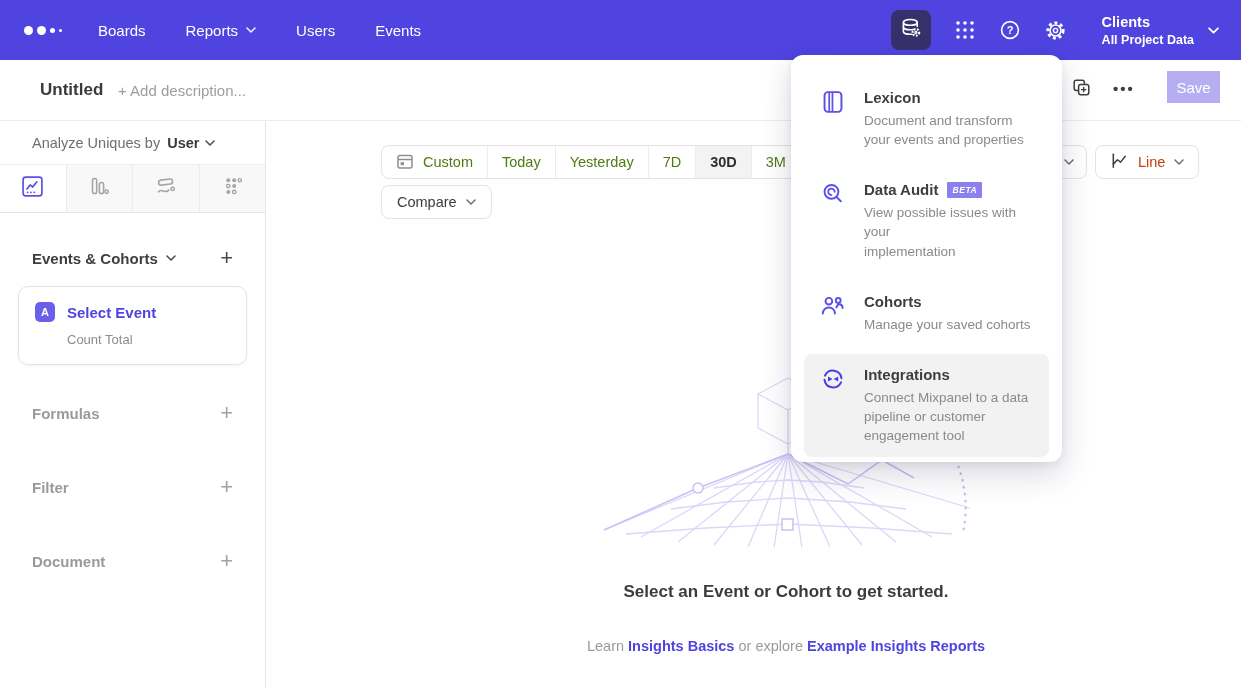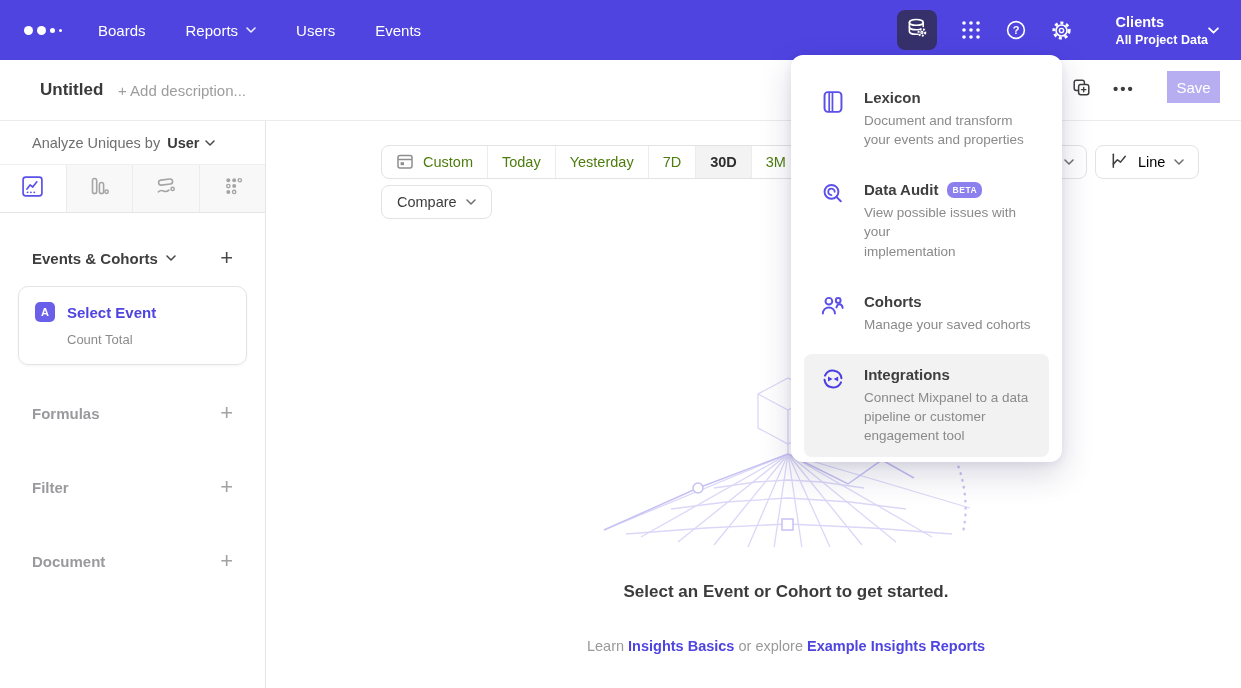--- a/index.html
+++ b/index.html
@@ -15,21 +15,21 @@
   .logo .d3 { width:5px; height:5px; } .logo .d4 { width:3px; height:3px; }
   .nav-links { display:flex; gap:40px; margin-left:36px; }
   .nav-link { color:#fff; font-size:15px; font-weight:500; display:flex; align-items:center; gap:8px; cursor:pointer; }
   .nav-link svg { opacity:.9; }
   .searchbar { position:absolute; left:425px; top:12px; width:426px; height:36px; background:#483DD0; border:1px solid #8279EA; border-radius:8px; display:flex; align-items:center; justify-content:center; gap:11px; cursor:pointer; }
   .searchbar .s-label { color:#fff; font-size:14.5px; font-weight:500; }
   .searchbar .s-short { color:#A8A1F0; font-size:13px; font-weight:500; }
   .nav-right { position:absolute; right:0; top:0; height:60px; display:flex; align-items:center; padding-right:22px; gap:23px; }
   .nav-tile { width:40px; height:40px; border-radius:8px; background:#37316B; display:flex; align-items:center; justify-content:center; cursor:pointer; }
   .nav-ico { color:#fff; display:flex; align-items:center; justify-content:center; cursor:pointer; }
-  .account { display:flex; align-items:center; gap:0; cursor:pointer; margin-left:20px; }
+  .account { display:flex; align-items:center; gap:14px; cursor:pointer; margin-left:12px; }
   .account-text { display:flex; flex-direction:column; gap:3px; }
   .acct-l1 { color:#fff; font-size:14.5px; font-weight:700; }
   .acct-l2 { color:#fff; font-size:12.5px; font-weight:700; }
 
   
   .header { position:absolute; left:0; top:60px; width:1241px; height:61px; background:#fff; border-bottom:1px solid #ECECEC; z-index:5; }
   .rpt-title { position:absolute; left:40px; top:20px; font-size:17px; font-weight:700; color:#3A3A3A; cursor:text; }
   .rpt-desc { position:absolute; left:118px; top:22px; font-size:15px; color:#9D9D9D; cursor:text; }
   .hdr-copy { position:absolute; left:1072px; top:78px; color:#3E3E3E; cursor:pointer; }
   .hdr-more { position:absolute; left:1113px; top:78px; color:#3E3E3E; cursor:pointer; font-size:15px; font-weight:700; letter-spacing:2px; }
@@ -58,34 +58,34 @@
   .ss-plus { margin-left:auto; font-size:22px; font-weight:300; color:#A2A2A2; line-height:1; cursor:pointer; }
 
   
   .main { position:absolute; left:331px; top:121px; right:0; bottom:0; background:#fff; z-index:1; }
   .seg-control { position:absolute; left:50px; top:24px; height:34px; display:flex; border:1px solid #E3E3E3; border-radius:8px; background:#fff; overflow:hidden; }
   .seg { display:flex; align-items:center; gap:9px; padding:0 14px; font-size:14.5px; color:#4d7c0f; border-right:1px solid #ECECEC; cursor:pointer; white-space:nowrap; }
   .seg:last-child { border-right:none; }
   .seg.selected { background:#F3F3F3; color:#2E2E2E; font-weight:700; }
   .compare-btn { position:absolute; left:50px; top:64px; height:34px; border:1px solid #E3E3E3; border-radius:8px; background:#fff; display:flex; align-items:center; gap:9px; padding:0 15px; font-size:14.5px; font-weight:500; color:#3C3C3C; cursor:pointer; }
   .interval-stub { position:absolute; left:672px; top:24px; width:84px; height:34px; border:1px solid #E3E3E3; border-radius:8px; background:#fff; display:flex; align-items:center; justify-content:flex-end; padding-right:12px; color:#6E6E6E; cursor:pointer; }
-  .line-btn { position:absolute; left:764px; top:24px; height:34px; border:1px solid #E3E3E3; border-radius:8px; background:#fff; display:flex; align-items:center; gap:9px; padding:0 14px; font-size:14.5px; font-weight:500; color:#000000; cursor:pointer; }
+  .line-btn { position:absolute; left:764px; top:24px; height:34px; border:1px solid #E3E3E3; border-radius:8px; background:#fff; display:flex; align-items:center; gap:9px; padding:0 14px; font-size:14.5px; font-weight:500; color:#c2410c; cursor:pointer; }
   .empty-graphic { position:absolute; left:265px; top:241px; }
   .empty-title { position:absolute; left:0; right:0; top:461px; text-align:center; font-size:17px; font-weight:700; color:#3B3B3B; }
   .empty-links { position:absolute; left:0; right:0; top:492px; text-align:center; font-size:14.5px; color:#9A9A9A;margin-top:25px; }
   .empty-links .lnk { color:#4F44E0; font-weight:600; cursor:pointer; }
 
   
   .menu-panel { position:absolute; left:791px; top:55px; width:271px; height:407px; background:#fff; border-radius:12px; box-shadow:0 12px 32px rgba(40,35,90,0.18), 0 2px 8px rgba(40,35,90,0.08); z-index:50; padding:22px 13px 16px 13px; }
   .menu-item { display:flex; gap:18px; padding:12px 16px; border-radius:8px; cursor:pointer; margin-bottom:8px; }
   .menu-item.hovered { background:#F2F2F2; }
   .mi-icon { width:26px; flex:0 0 26px; color:#5B50E8; display:flex; justify-content:center; }
   .mi-title-row { display:flex; align-items:center; gap:9px; }
   .mi-title { font-size:15px; font-weight:700; color:#3E3E3E; }
-  .mi-badge { background:#8C80EE; color:#fff; font-size:8.5px; font-weight:700; letter-spacing:.6px; padding:3px 5px; border-radius:7px; }
+  .mi-badge { background:#8C80EE; color:#fff; font-size:8.5px; font-weight:700; letter-spacing:.6px; padding:3px 5px; border-radius:1px;font-style:italic; }
   .mi-desc { margin-top:5px; font-size:13.5px; color:#8A8A8A; line-height:1.42; }
 
   .chev { display:inline-flex; }
 </style>
 </head>
 <body>
 
 <div class="app">
 
   <div class="topnav">

